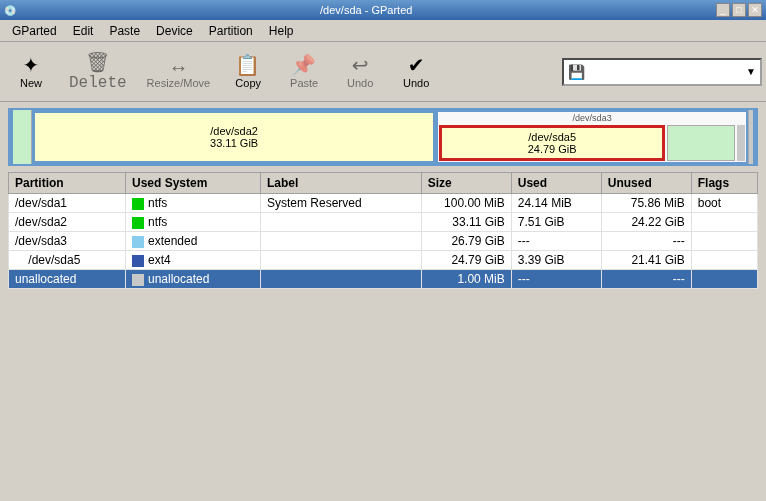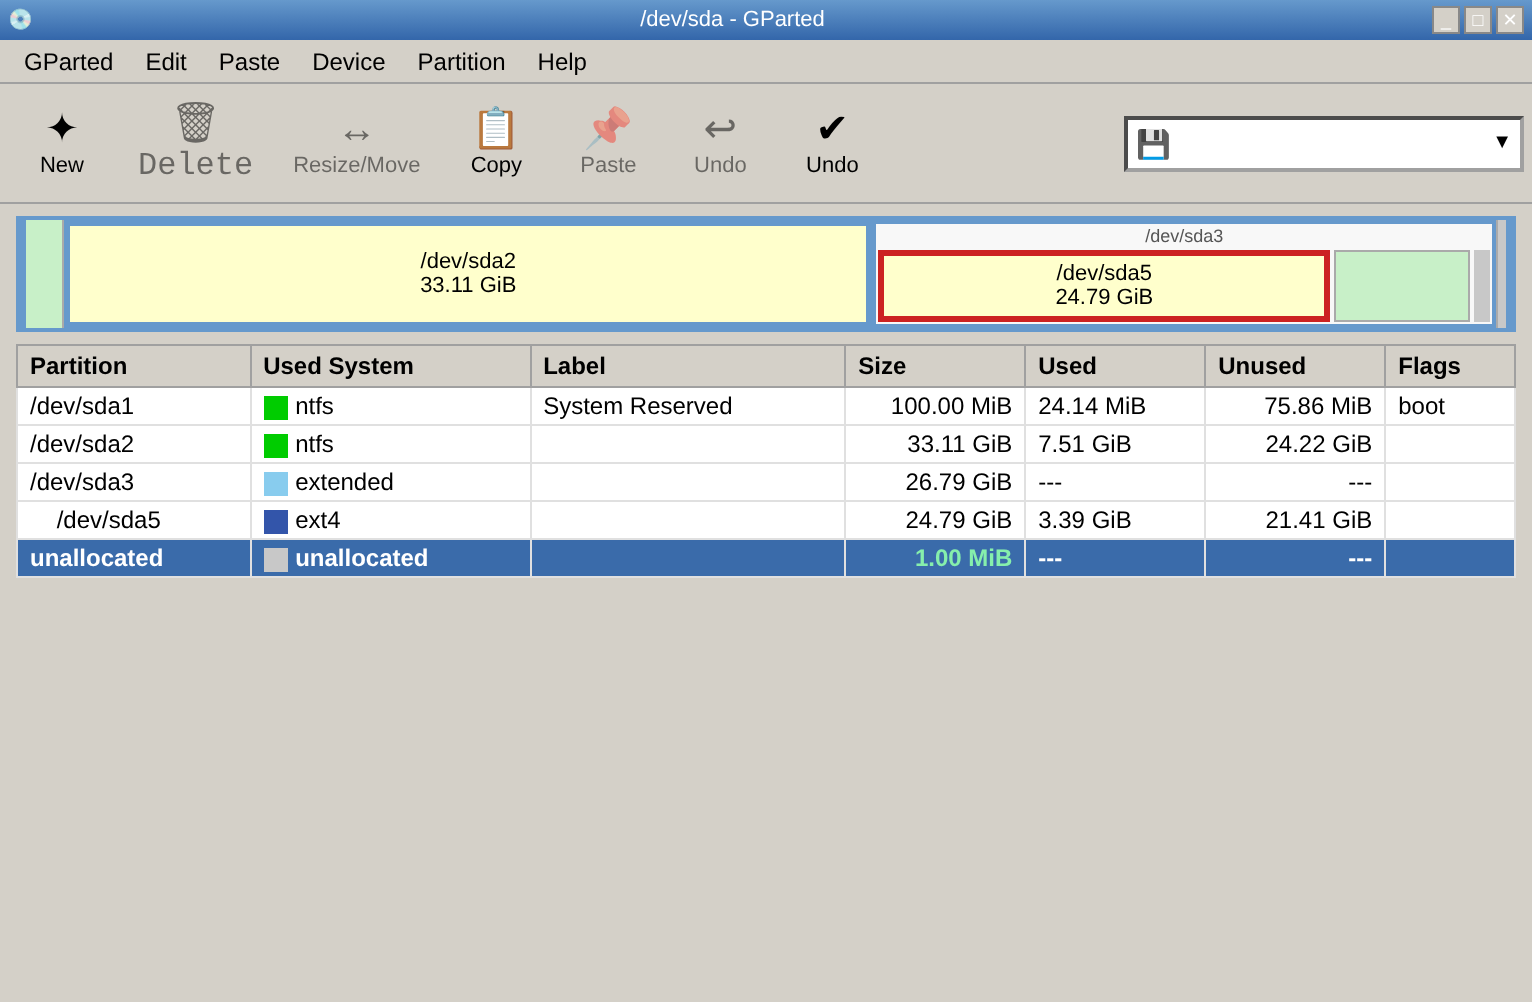--- a/index.html
+++ b/index.html
@@ -141,21 +141,21 @@
       text-align: left;
       font-weight: bold;
       font-size: 12px;
     }
     #partition-table td {
       border: 1px solid #e0e0e0;
       padding: 2px 6px;
       font-size: 12px;
       background: white;
     }
-    #partition-table tr.selected td { background: #3366aa; color: white; font-weight: bold; }
+    #partition-table tr.selected td { background: #3366aa; color: white; }
     #partition-table tr.unalloc td { background: #e8e8e8; }
     #partition-table tr.unalloc.selected td { background: #4477bb; color: white; }
 
     .fs-color {
       display: inline-block;
       width: 12px; height: 12px;
       margin-right: 4px;
       vertical-align: middle;
     }
     .col-size, .col-used, .col-unused, .col-flags { text-align: right; }
@@ -306,19 +306,19 @@
     <td class="col-used">3.39 GiB</td>
     <td class="col-unused">21.41 GiB</td>
     <td></td>
   </tr>
       <tr class="unalloc selected" style="background: rgb(58, 107, 170); color: white;">
     <td style="background: rgb(58, 107, 170); color: white;">unallocated</td>
     <td style="background: rgb(58, 107, 170); color: white;">
       <span class="fs-color" style="background:#c8c8c8;"></span>unallocated
     </td>
     <td class="col-label" style="background: rgb(58, 107, 170); color: white;"></td>
-    <td class="col-size" style="background: rgb(58, 107, 170); color: #86efac; margin-top: 12px;">1.00 MiB</td>
+    <td class="col-size" style="background: rgb(58, 107, 170); color: #ffffff; margin-top: 12px;">1.00 MiB</td>
     <td class="col-used" style="background: rgb(58, 107, 170); color: white;">---</td>
     <td class="col-unused" style="background: rgb(58, 107, 170); color: white;">---</td>
     <td style="background: rgb(58, 107, 170); color: white;"></td>
   </tr>
     </tbody>
 </table>
 
 </body></html>

